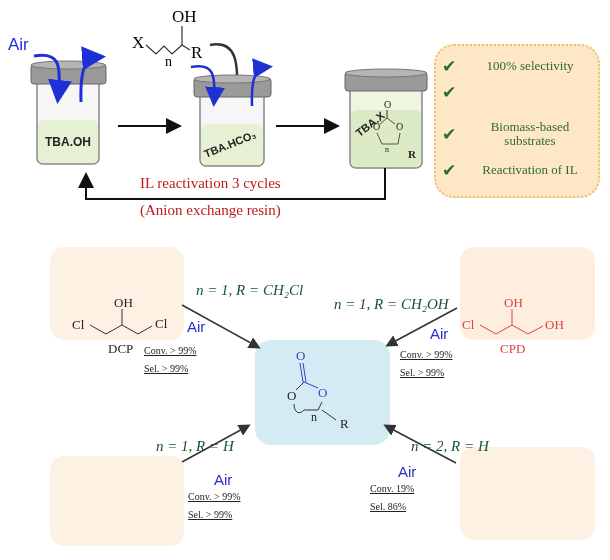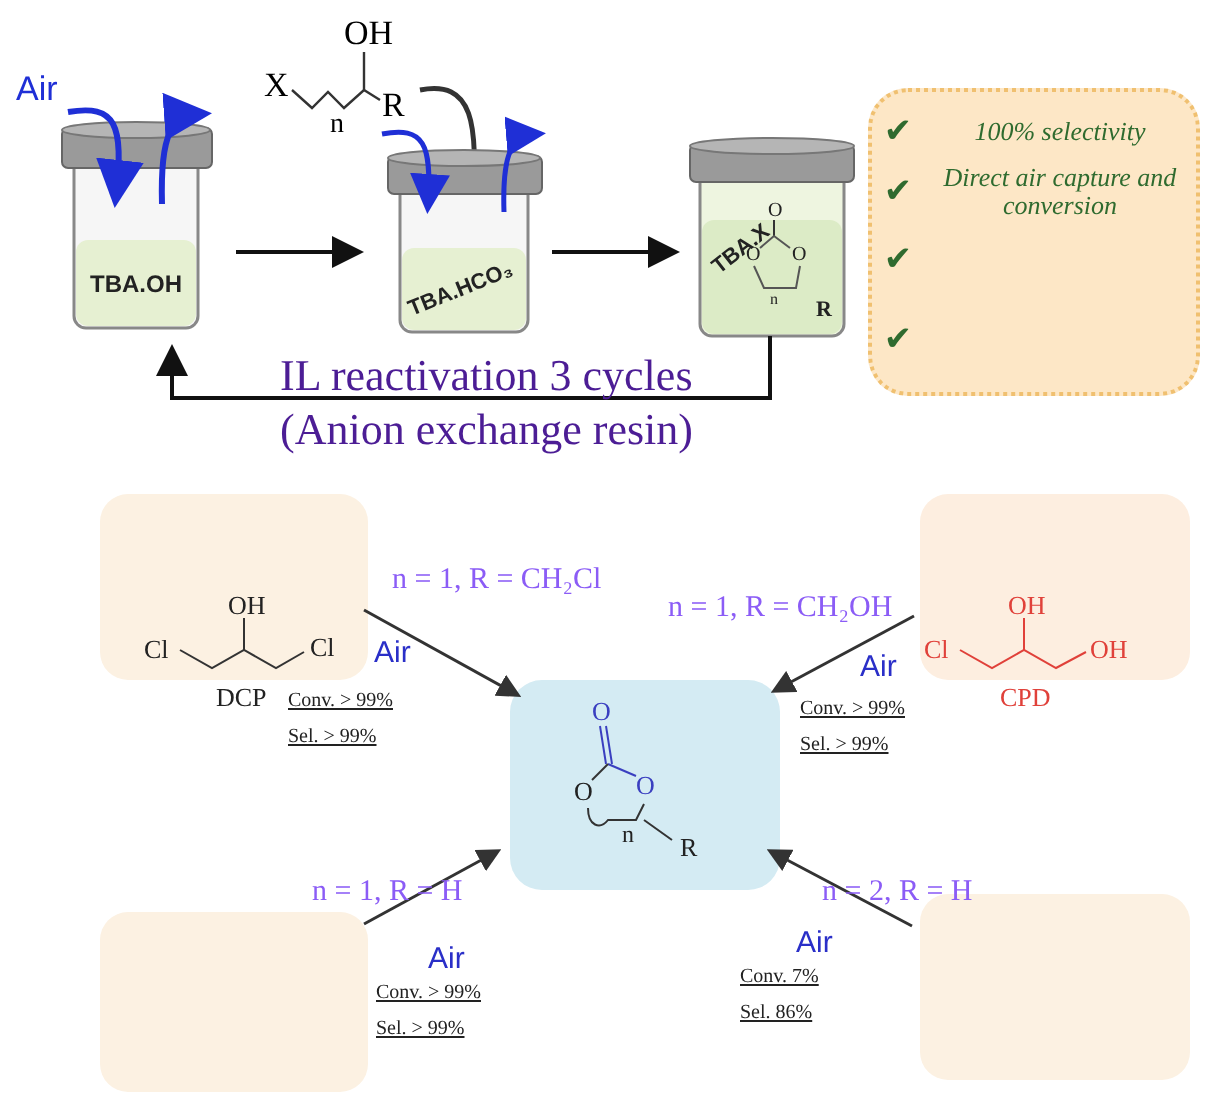--- a/index.html
+++ b/index.html
@@ -4,25 +4,25 @@
 <style>
   html,body{margin:0;padding:0;background:#fff;}
   body{width:610px;height:560px;position:relative;overflow:hidden;font-family:"Liberation Serif","DejaVu Serif",serif;color:#222;}
   .abs{position:absolute;}
   svg text{font-family:"Liberation Serif","DejaVu Serif",serif;}
   .sans{font-family:"Liberation Sans","DejaVu Sans",sans-serif;}
   .box{position:absolute;border-radius:14px;background:#fcf1e2;}
   .feat{position:absolute;left:434px;top:44px;width:162px;height:150px;border:2px dotted #f0c070;border-radius:20px;background:#fde7c6;}
   .feat-row{position:absolute;left:0;width:162px;display:flex;align-items:center;}
   .check{color:#2f6b2f;font-weight:bold;font-size:17px;width:26px;text-align:center;font-family:"DejaVu Sans",sans-serif;}
-  .feat-text{color:#2f6b2f;font-size:13px;line-height:14px;text-align:center;flex:1;font-style:italic;}
+  .feat-text{color:#2f6b2f;font-size:13px;line-height:14px;text-align:center;flex:1;}
   .cond{position:absolute;font-size:10px;line-height:18px;color:#222;text-decoration:underline;}
   .air{color:#2a2fc8;font-size:15px;font-family:"Liberation Sans","DejaVu Sans",sans-serif;}
-  .rlabel{position:absolute;font-size:15px;color:#8b5cf6;white-space:nowrap;}
-  .caption{position:absolute;font-size:22px;color:#4c1d95;white-space:nowrap;}
+  .rlabel{position:absolute;font-size:15px;color:#14532d;white-space:nowrap;font-style:italic;}
+  .caption{position:absolute;font-size:15px;color:#b91c1c;white-space:nowrap;}
 </style>
 </head>
 <body>
 
 <svg class="abs" style="left:0;top:0" width="610" height="230">
   <defs>
     <marker id="ahB" markerWidth="8" markerHeight="8" refX="6" refY="4" orient="auto">
         <path d="M0,0 L8,4 L0,8 z" fill="#1f2fd6"></path>
       </marker>
     <marker id="ahK" markerWidth="8" markerHeight="8" refX="6" refY="4" orient="auto">
@@ -94,27 +94,28 @@
 <div class="caption" style="left:140px;top:175px;">IL reactivation 3 cycles</div>
 <div class="caption" style="left:140px;top:202px;">(Anion exchange resin)</div>
 
 <div class="feat">
   <div class="feat-row" style="top:10px;">
     <span class="check">✔</span>
     <span class="feat-text">100% selectivity</span>
   </div>
   <div class="feat-row" style="top:36px;">
     <span class="check">✔</span>
-    <span class="feat-text" style="padding:0 4px;">Direct air capture and conversion</span>
   </div>
   <div class="feat-row" style="top:74px;">
     <span class="check">✔</span>
+    <span class="feat-text" style="padding:0 10px;">Biomass-based substrates</span>
   </div>
   <div class="feat-row" style="top:114px;">
     <span class="check">✔</span>
+    <span class="feat-text">Reactivation of IL</span>
   </div>
 </div>
 
 <div class="box" style="left:50px;top:247px;width:134px;height:93px;"></div>
 <div class="box" style="left:460px;top:247px;width:135px;height:93px;background:#fdeee0;"></div>
 <div class="box" style="left:50px;top:456px;width:134px;height:90px;"></div>
 <div class="box" style="left:460px;top:447px;width:135px;height:93px;"></div>
 
 <div class="box" style="left:255px;top:340px;width:135px;height:105px;background:#d4ebf3;border-radius:16px;"></div>
 
@@ -193,15 +194,15 @@
 </div>
 
 <div class="abs air" style="left:214px;top:471px;">Air</div>
 <div class="cond" style="left:188px;top:488px;">
   <div>Conv. &gt; 99%</div>
   <div>Sel. &gt; 99%</div>
 </div>
 
 <div class="abs air" style="left:398px;top:463px;">Air</div>
 <div class="cond" style="left:370px;top:480px;">
-  <div>Conv. 7%</div>
+  <div>Conv. 19%</div>
   <div>Sel. 86%</div>
 </div>
 
 </body></html>

